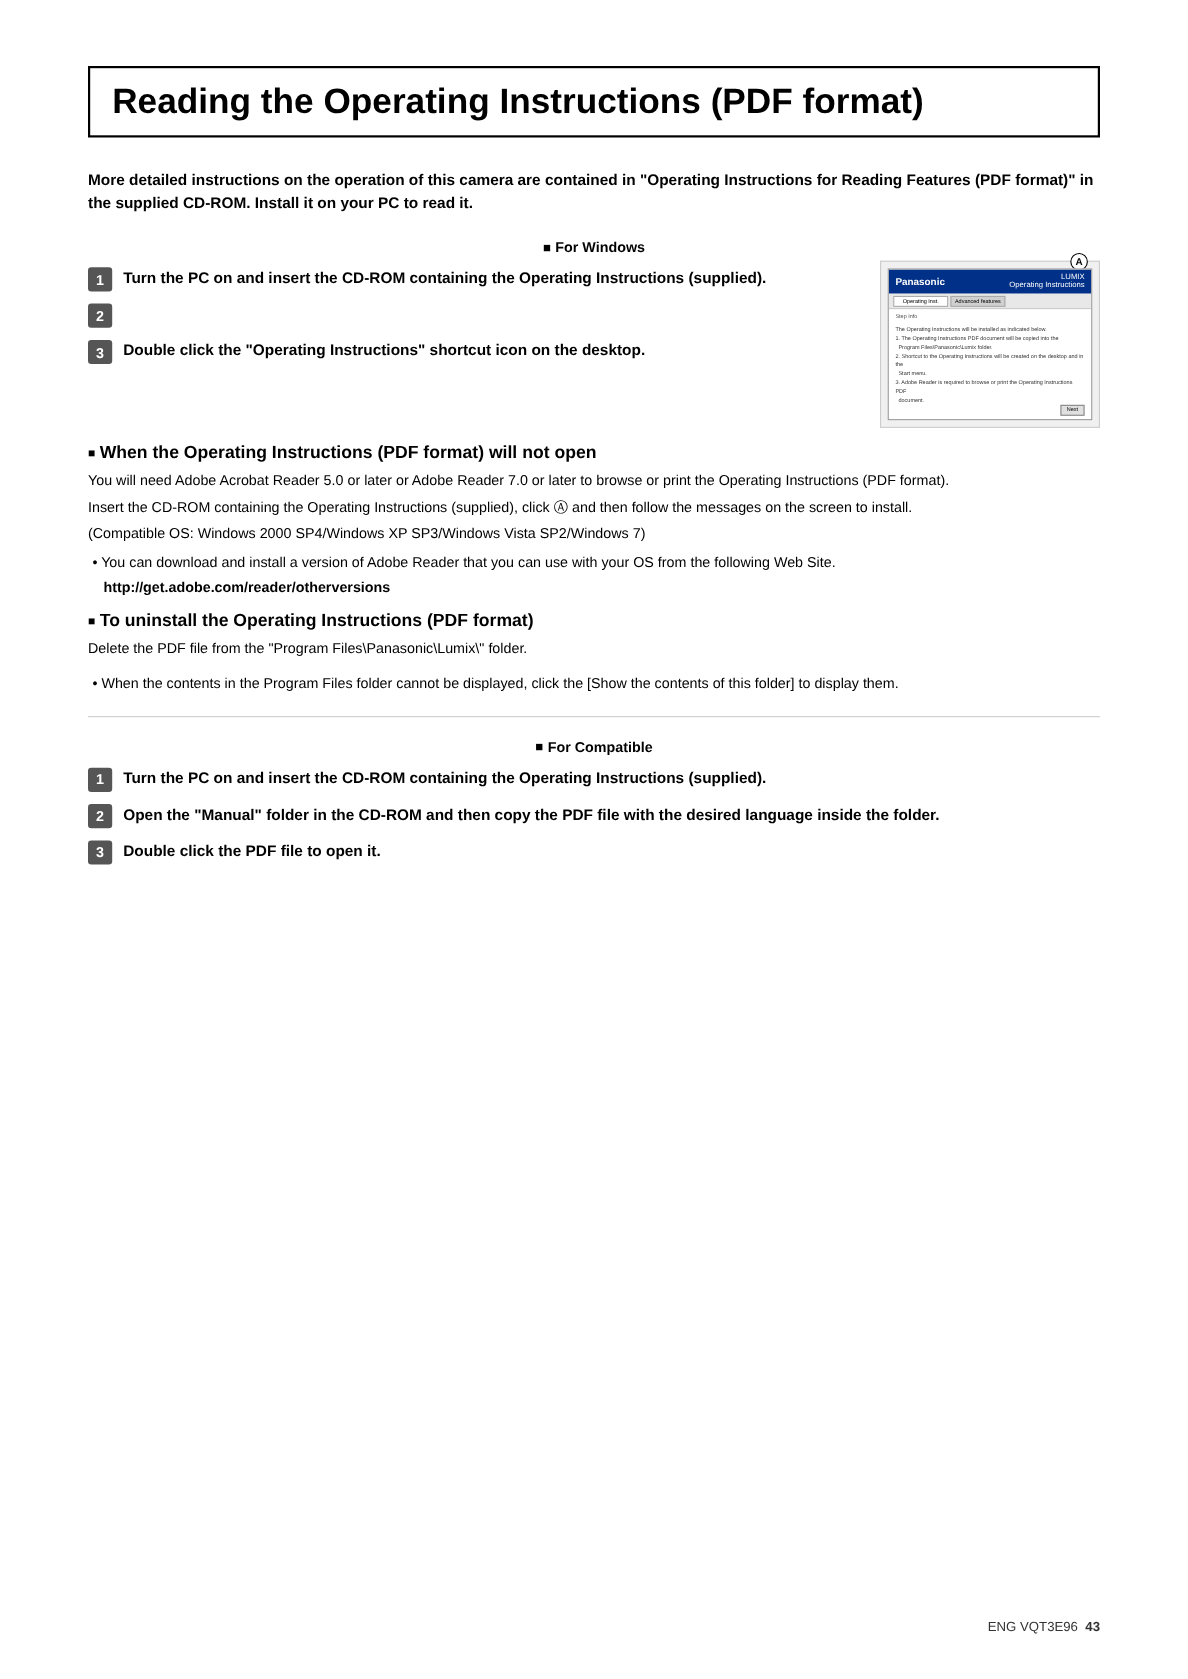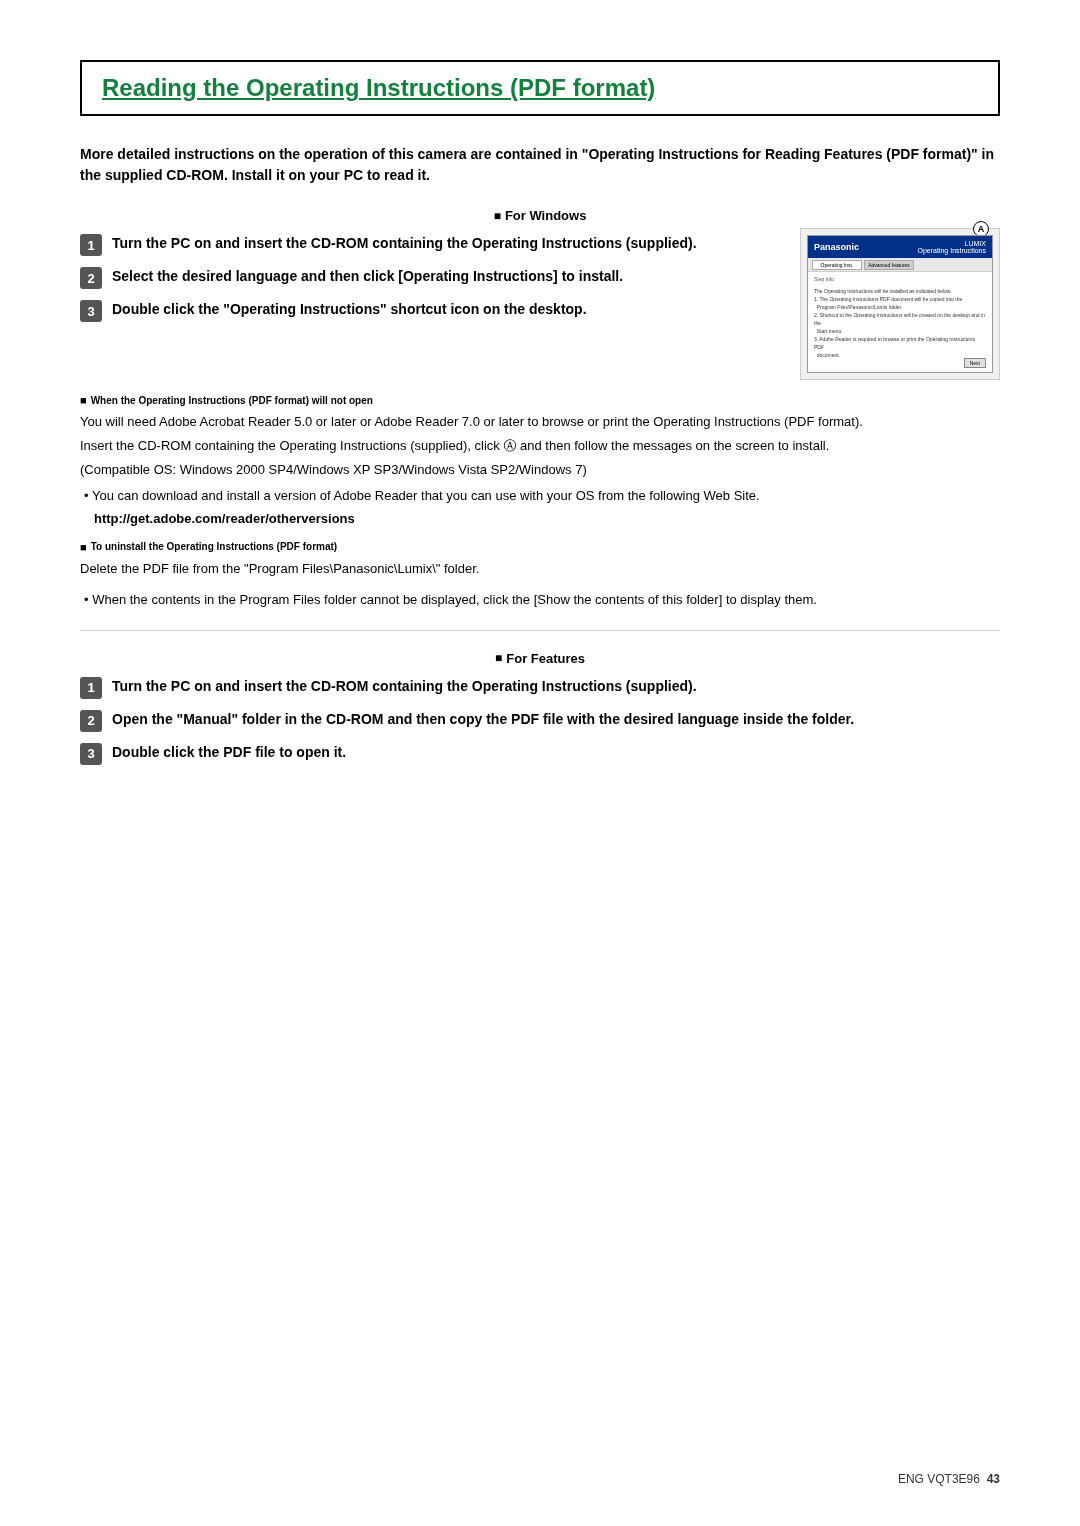--- a/index.html
+++ b/index.html
@@ -13,24 +13,23 @@
       padding: 60px 80px 60px 80px;
     }
 
     .page-title-box {
       border: 2px solid #000;
       padding: 12px 20px;
       margin-bottom: 28px;
     }
 
     .page-title {
-      font-size: 24px;
-      font-weight: bold;
-      color: #15803d;
-      text-decoration: underline;
+      font-size: 32px;
+      font-weight: bold;
+      color: #000000;
     }
 
     .intro-text {
       font-size: 14px;
       font-weight: bold;
       line-height: 1.5;
       margin-bottom: 22px;
     }
 
     .section-header {
@@ -184,21 +183,21 @@
       border-radius: 50%;
       display: flex;
       align-items: center;
       justify-content: center;
       font-size: 9px;
       font-weight: bold;
       background: white;
     }
 
     .subsection-header {
-      font-size: 10px;
+      font-size: 16px;
       font-weight: bold;
       margin-top: 14px;
       margin-bottom: 6px;
       display: flex;
       align-items: center;
       gap: 4px;
       text-align: center;
     }
 
     .subsection-header::before {
@@ -261,21 +260,20 @@
   <div class="windows-steps-col">
     <div class="step-row">
       <span class="step-num">1</span>
       <span class="step-text">Turn the PC on and insert the CD-ROM containing the Operating Instructions (supplied).</span>
     </div>
 
     <div class="step2-3-block">
       <div class="step2-3-left">
         <div class="step-row">
           <span class="step-num">2</span>
-          <span class="step-text">Select the desired language and then click [Operating Instructions] to install.</span>
         </div>
 
         <div class="step-row">
           <span class="step-num">3</span>
           <span class="step-text">Double click the "Operating Instructions" shortcut icon on the desktop.</span>
         </div>
       </div>
     </div>
   </div>
 
@@ -323,21 +321,21 @@
 
 <div class="subsection-header">
   <span>To uninstall the Operating Instructions (PDF format)</span>
 </div>
 <p class="body-text">Delete the PDF file from the "Program Files\Panasonic\Lumix\" folder.</p>
 <p class="bullet-text" style="list-style:none; margin-top:11px;">When the contents in the Program Files folder cannot be displayed, click the [Show the contents of this folder] to display them.</p>
 
 <hr class="divider-line">
 
 <div class="section-header">
-  <span>For Features</span>
+  <span>For Compatible</span>
 </div>
 
 <div class="step-row">
   <span class="step-num">1</span>
   <span class="step-text">Turn the PC on and insert the CD-ROM containing the Operating Instructions (supplied).</span>
 </div>
 
 <div class="step-row">
   <span class="step-num">2</span>
   <span class="step-text">Open the "Manual" folder in the CD-ROM and then copy the PDF file with the desired language inside the folder.</span>

